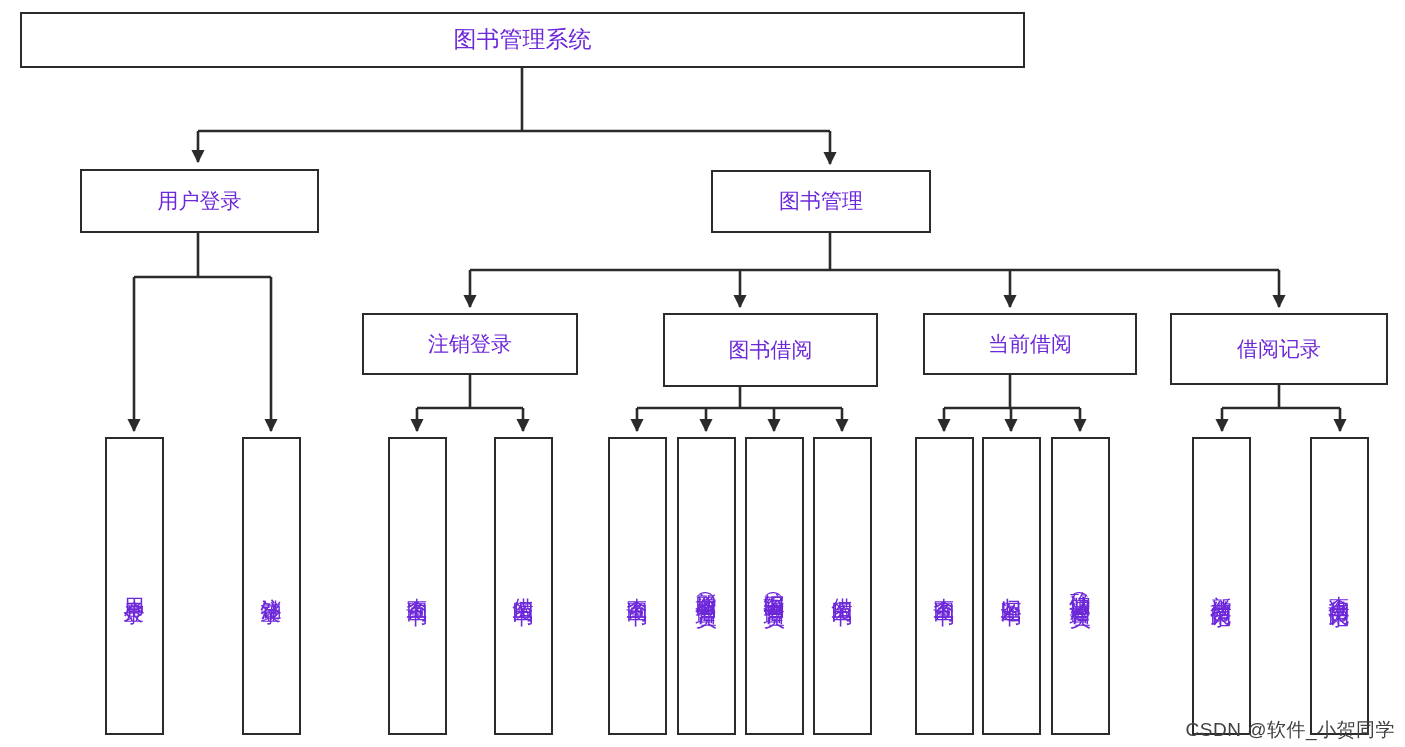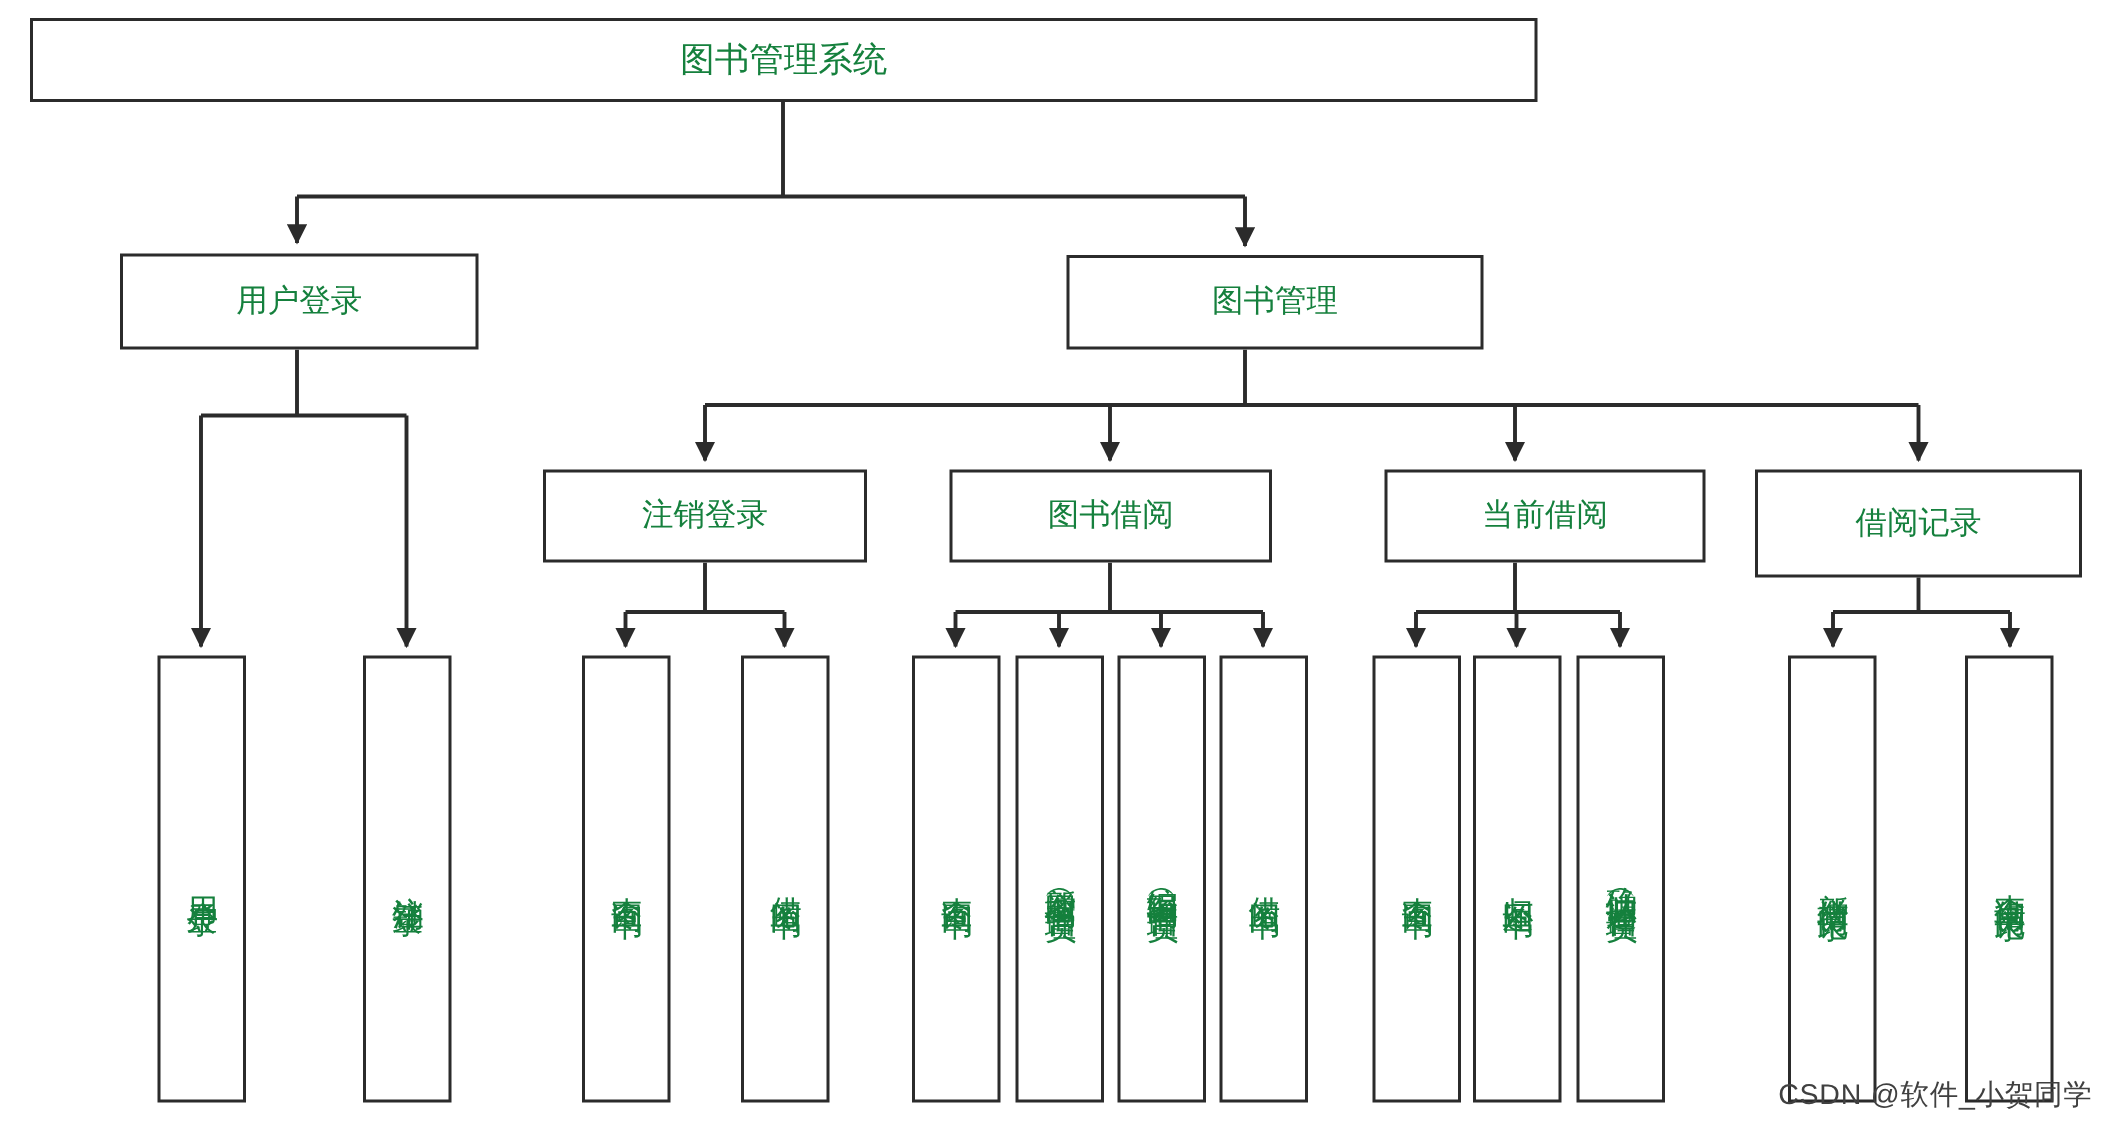--- a/index.html
+++ b/index.html
@@ -29,21 +29,21 @@
   }
   
   .node {
     position: absolute;
     box-sizing: border-box;
     background: #ffffff;
     border: 2.6px solid #2b2b2b;
     display: flex;
     align-items: center;
     justify-content: center;
-    color: #15803d;
+    color: #6d28d9;
     text-align: center;
     line-height: 1.18;
   }
   .node.root {
     font-size: 23px;
   }
   .node.lvl2 {
     font-size: 21px;
   }
   .node.lvl3 {
@@ -133,29 +133,29 @@
   </svg>
 
   <div class="node root" style="left:20px; top:12px; width:1005px; height:56px;">
     <span>图书管理系统</span>
   </div>
 
   <div class="node lvl2" style="left:80px; top:169px; width:239px; height:64px;">
     <span>用户登录</span>
   </div>
 
-  <div class="node lvl2" style="left:711px; top:170px; width:278px; height:63px;">
+  <div class="node lvl2" style="left:711px; top:170px; width:220px; height:63px;">
     <span>图书管理</span>
   </div>
 
   <div class="node lvl3" style="left:362px; top:313px; width:216px; height:62px;">
     <span>注销登录</span>
   </div>
 
-  <div class="node lvl3" style="left:633px; top:313px; width:215px; height:62px;">
+  <div class="node lvl3" style="left:663px; top:313px; width:215px; height:74px;">
     <span>图书借阅</span>
   </div>
 
   <div class="node lvl3" style="left:903px; top:313px; width:214px; height:62px;margin-left:20px;">
     <span>当前借阅</span>
   </div>
 
   <div class="node lvl3" style="left:1170px; top:313px; width:218px; height:72px;">
     <span>借阅记录</span>
   </div>

